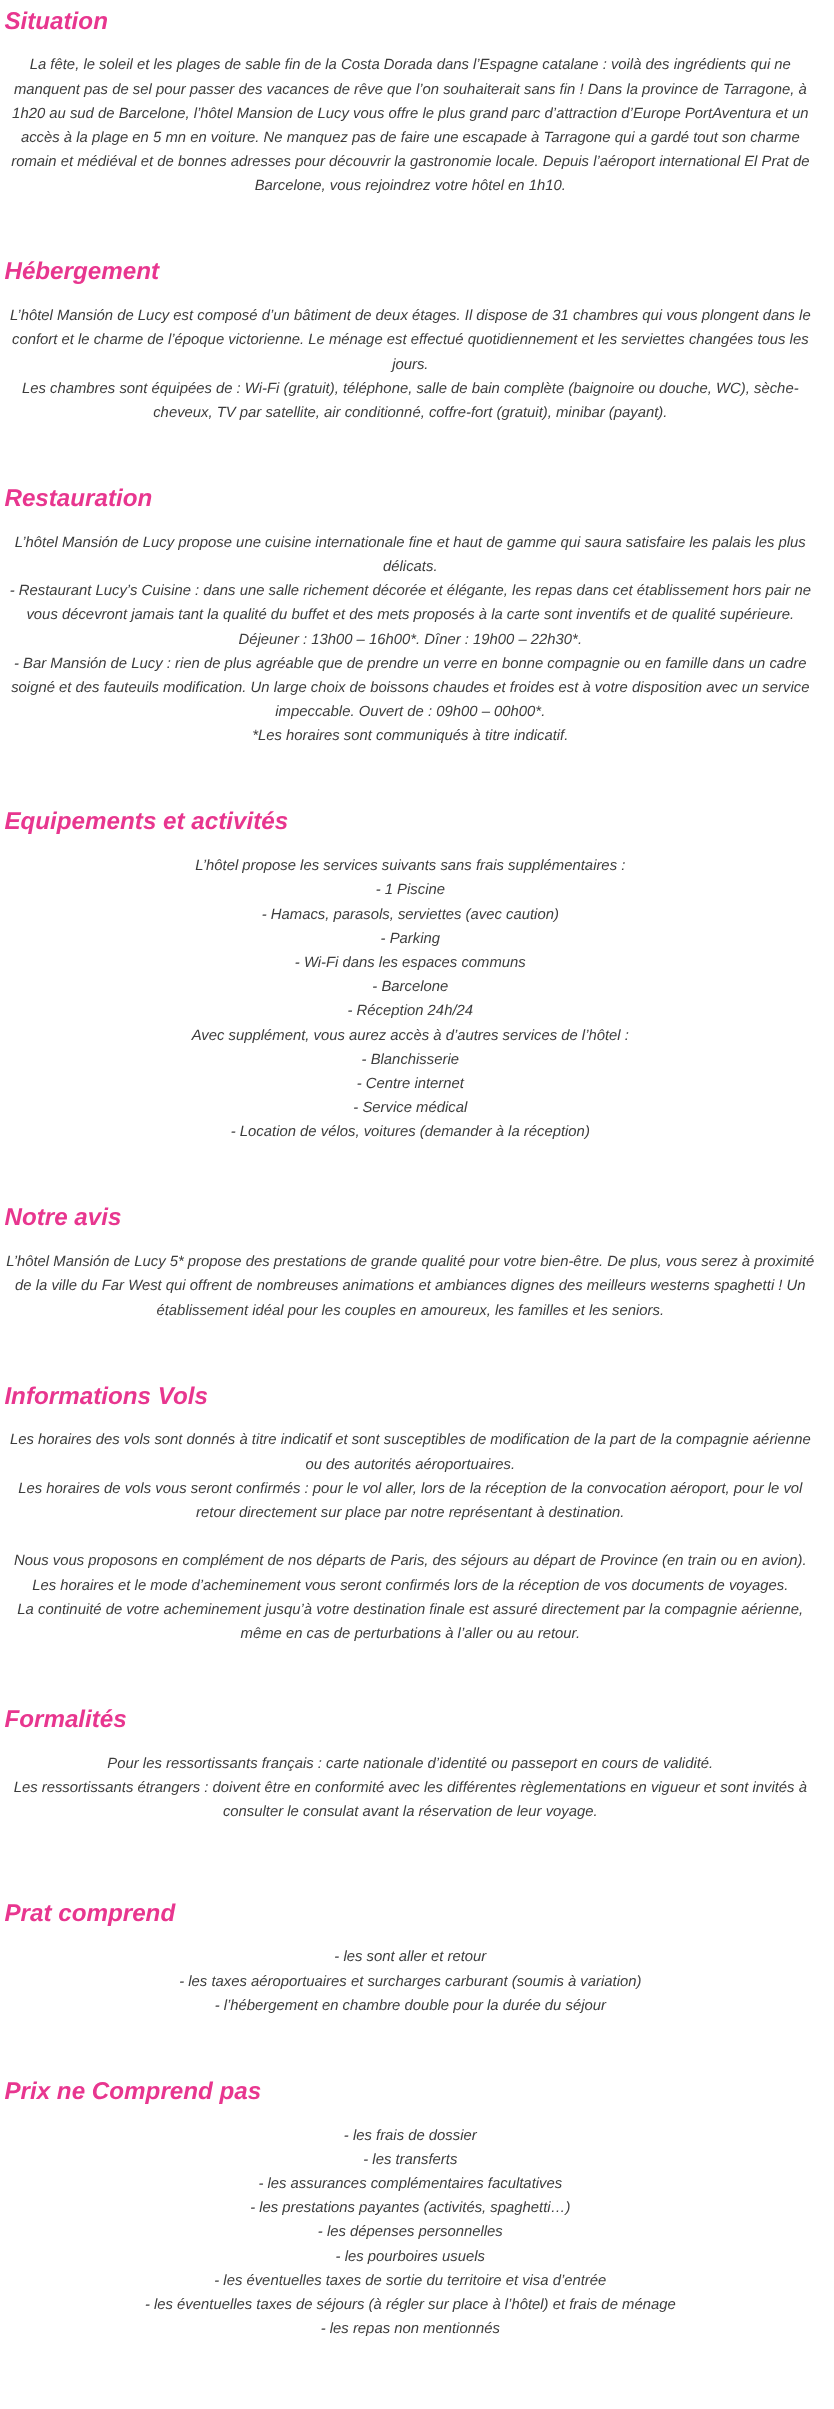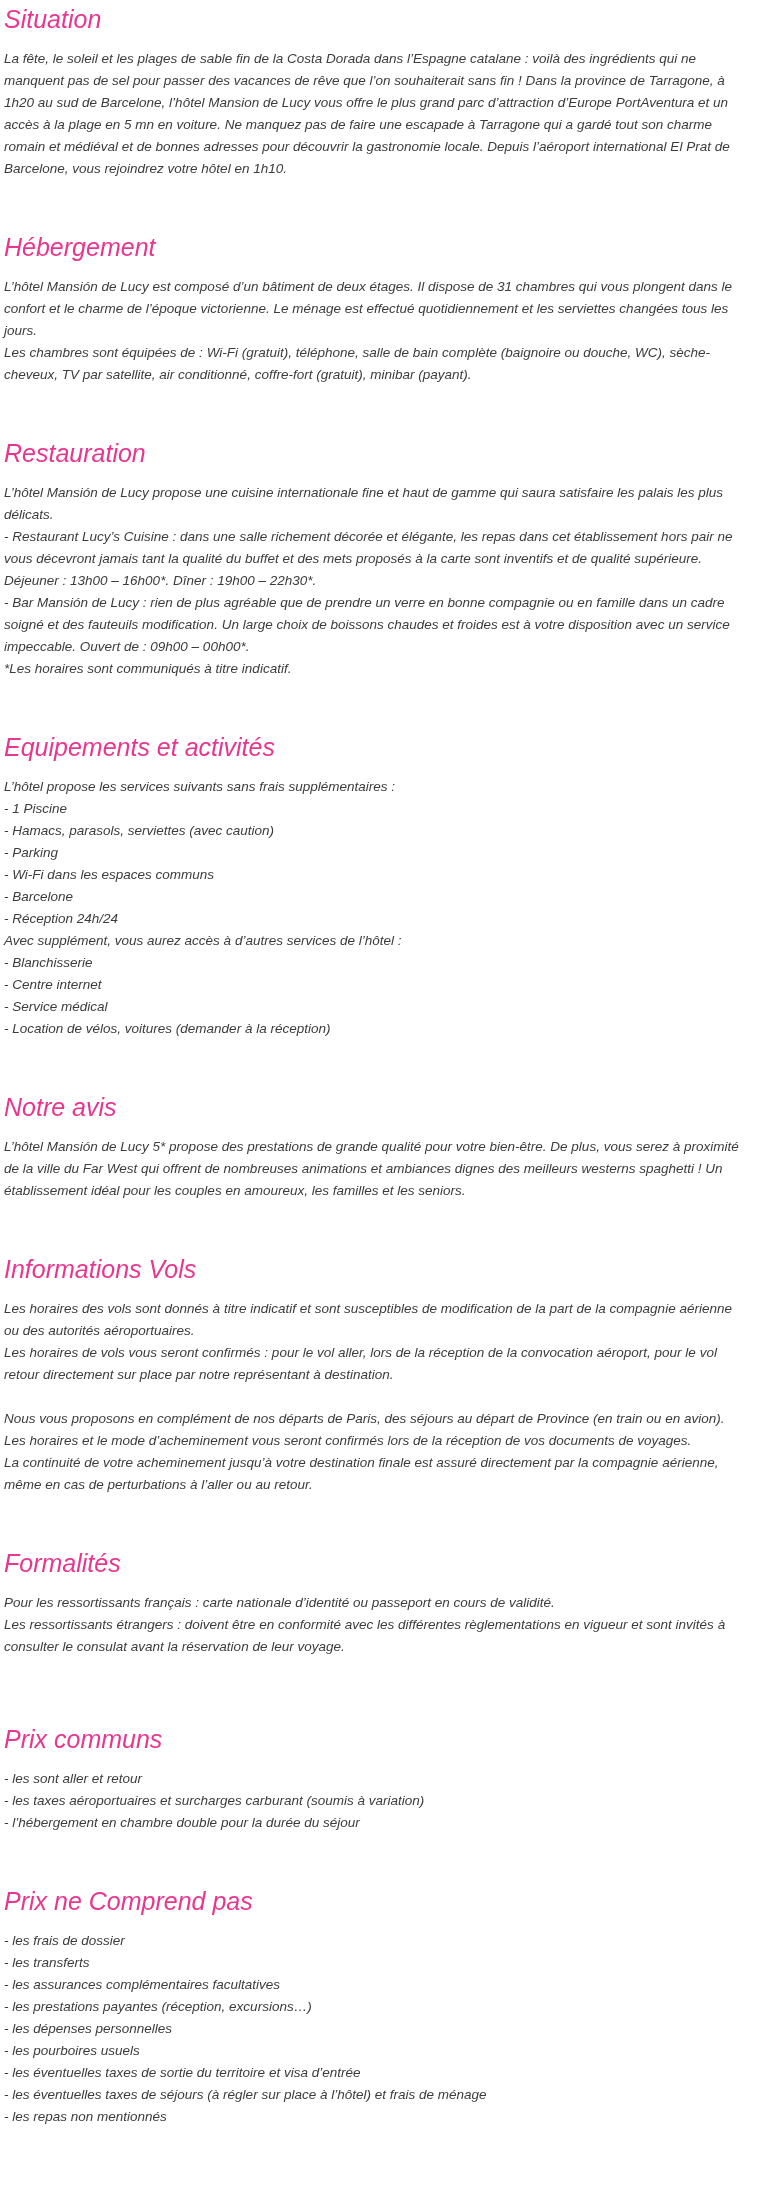--- a/index.html
+++ b/index.html
@@ -10,29 +10,29 @@
     font-family: "Liberation Sans", sans-serif;
     font-style: italic;
     font-size: 13.5px;
     line-height: 22px;
     color: #3c3c3c;
     padding: 4px 16px 12px 4px;
   }
   h2 {
     font-family: "Liberation Sans", sans-serif;
     font-style: italic;
-    font-weight: normal;
-    font-size: 25px;
+    font-weight: bold;
+    font-size: 22px;
     line-height: 26px;
     color: #e8368f;
     margin: 54px 0 16px 0;
   }
   section.first h2 { margin-top: 2px; }
   section.extra-gap h2 { margin-top: 68px; }
-  p { margin: 0; }
+  p { margin: 0; text-align: center; }
   .gap { height: 22px; }
   strong { font-weight: normal; }
 </style>
 </head>
 <body>
 
 <section class="first">
   <h2>Situation</h2>
   <p>La fête, le soleil et les plages de sable fin de la Costa Dorada dans l’Espagne catalane : voilà des ingrédients qui ne manquent pas de sel pour passer des vacances de rêve que l’on souhaiterait sans fin ! Dans la province de Tarragone, à 1h20 au sud de Barcelone, l’hôtel Mansion de Lucy vous offre le plus grand parc d’attraction d’Europe PortAventura et un accès à la plage en 5 mn en voiture. Ne manquez pas de faire une escapade à Tarragone qui a gardé tout son charme romain et médiéval et de bonnes adresses pour découvrir la gastronomie locale. Depuis l’aéroport international El Prat de Barcelone, vous rejoindrez votre hôtel en 1h10.</p>
 </section>
@@ -81,31 +81,31 @@
   <p>La continuité de votre acheminement jusqu’à votre destination finale est assuré directement par la compagnie aérienne, même en cas de perturbations à l’aller ou au retour.</p>
 </section>
 
 <section>
   <h2>Formalités</h2>
   <p><strong>Pour les ressortissants français</strong><span> : carte nationale d’identité ou passeport en cours de validité.</span></p>
   <p><strong>Les ressortissants étrangers</strong><span> : doivent être en conformité avec les différentes règlementations en vigueur et sont invités à consulter le consulat avant la réservation de leur voyage.</span></p>
 </section>
 
 <section class="extra-gap">
-  <h2>Prix communs</h2>
+  <h2>Prat comprend</h2>
   <p>- les sont aller et retour</p>
   <p>- les taxes aéroportuaires et surcharges carburant (soumis à variation)</p>
   <p>- l’hébergement en chambre double pour la durée du séjour</p>
 </section>
 
 <section>
   <h2>Prix ne Comprend pas</h2>
   <p>- les frais de dossier</p>
   <p>- les transferts</p>
   <p>- les assurances complémentaires facultatives</p>
-  <p>- les prestations payantes (réception, excursions…)</p>
+  <p>- les prestations payantes (activités, spaghetti…)</p>
   <p>- les dépenses personnelles</p>
   <p>- les pourboires usuels</p>
   <p>- les éventuelles taxes de sortie du territoire et visa d’entrée</p>
   <p>- les éventuelles taxes de séjours (à régler sur place à l’hôtel) et frais de ménage</p>
   <p>- les repas non mentionnés</p>
 
 </section>
 
 </body></html>

